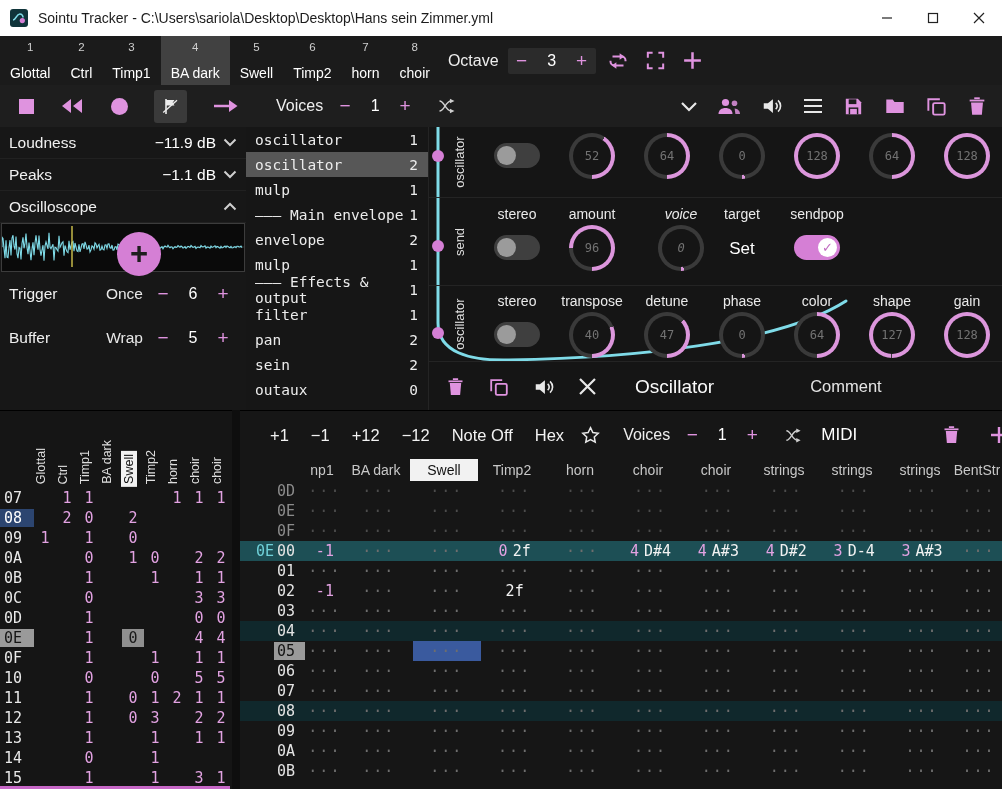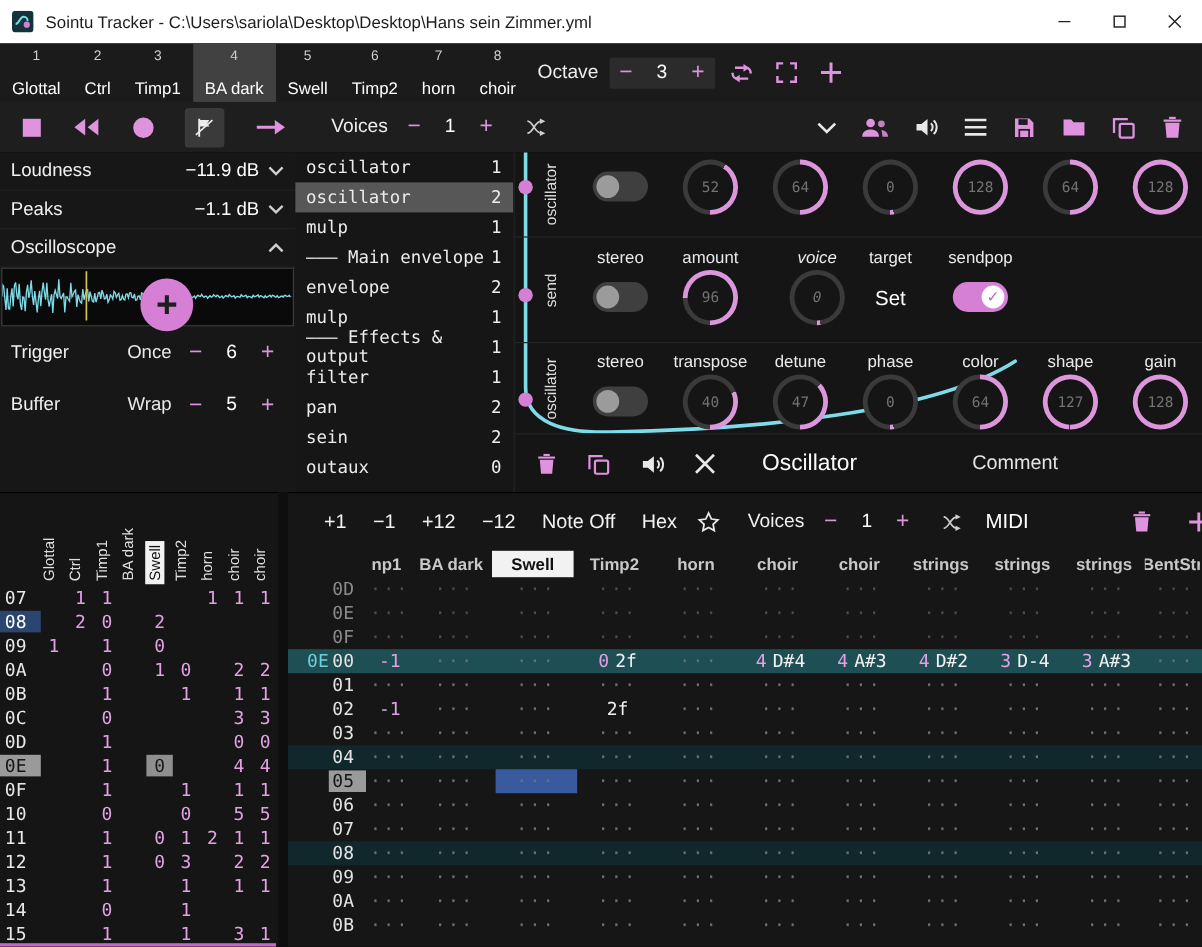--- a/index.html
+++ b/index.html
@@ -120,21 +120,21 @@
               font-family:"DejaVu Sans Mono",monospace;border-top:1px solid #000;}
   #ne-toolbar{position:absolute;left:0;top:0;width:762px;height:48px;display:flex;align-items:center;
               padding-left:22px;font-family:"Liberation Sans","DejaVu Sans",sans-serif;}
   #tb-btns{display:flex;gap:6px;}
   .ne-tbtn{font-size:16.5px;color:#f2f2f2;padding:0 8px;}
   .tb-icon{display:flex;margin:0 8px;color:#e8e8e8;}
   .midi{font-size:17px;color:#fff;margin-left:18px;}
   .tb-right{margin-left:auto;display:flex;align-items:center;gap:26px;padding-right:14px;color:#df93df;}
   #ne-headers{position:absolute;left:62px;top:48px;height:22px;display:flex;}
   .ne-h{font-size:14px;color:#c8c8c8;display:flex;align-items:center;justify-content:center;
-        font-family:"Liberation Sans",sans-serif;white-space:nowrap;overflow:hidden;font-weight:bold;}
+        font-family:"Liberation Sans",sans-serif;white-space:nowrap;overflow:hidden;}
   .ne-h.sel{background:#f2f2f2;color:#111;}
   #ne-rows{position:absolute;left:0;top:70px;width:762px;}
   .ne-row{display:flex;height:20px;align-items:center;}
   .ne-row.cursor{background:#1d4f55;}
   .ne-row.beat{background:#10282c;}
   .ne-pat{width:34px;text-align:right;color:#6fd0d8;font-size:15px;}
   .ne-num{width:28px;color:#e4e4e4;font-size:15px;padding-left:3px;}
   .ne-row.prev .ne-num{color:#8b8b8b;}
   .ne-num.chip{background:#9a9a9a;color:#141414;}
   .ne-cell{display:flex;align-items:center;justify-content:center;gap:5px;font-size:15px;height:20px;}

